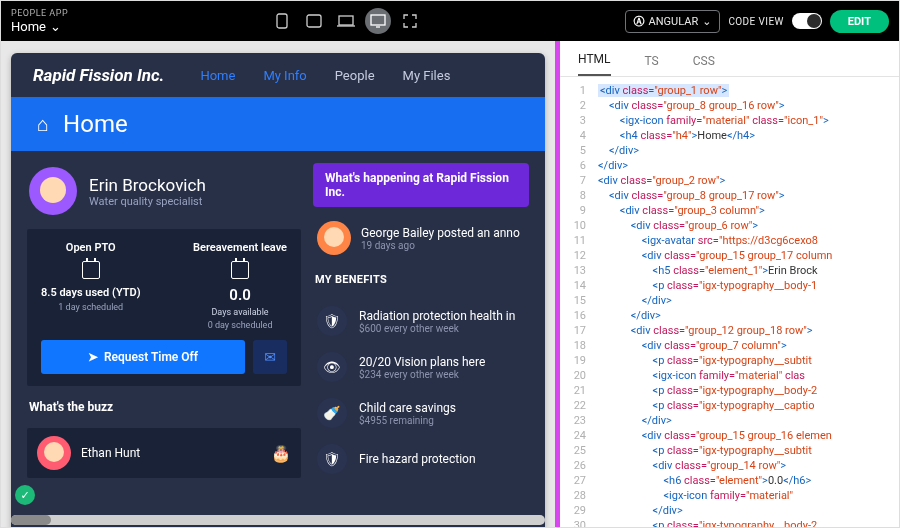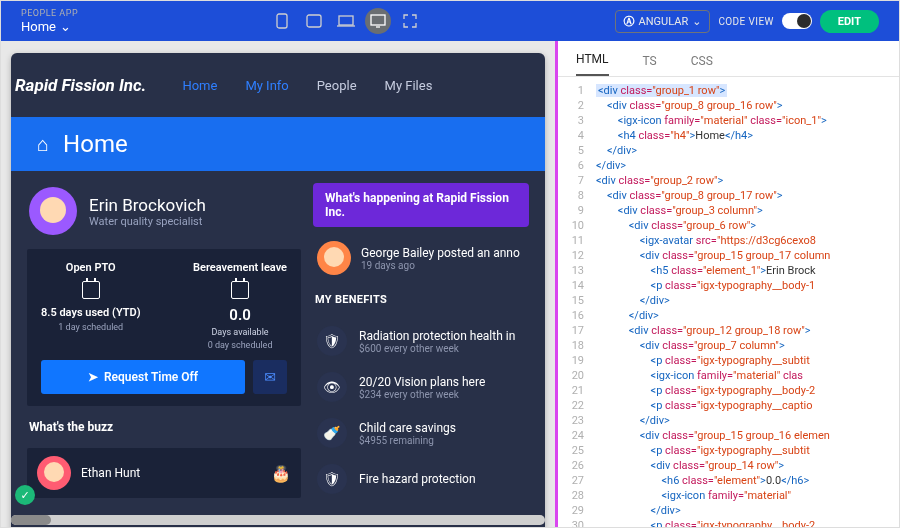--- a/index.html
+++ b/index.html
@@ -1,34 +1,34 @@
 <!DOCTYPE html>
 <html><head>
 <meta charset="utf-8">
 <style>
 * { margin:0; padding:0; box-sizing:border-box; font-family:-apple-system,BlinkMacSystemFont,"Segoe UI",Roboto,Arial,sans-serif; }
 body { width:900px; height:528px; overflow:hidden; background:#fff; }
 .app { width:900px; height:528px; display:flex; flex-direction:column; border:1px solid #ddd; }
-.topbar { height:40px; background:#1d4ed8; display:flex; align-items:center; color:#c8c8c8; font-size:11px; padding:0 20px; }
+.topbar { height:40px; background:#000000; display:flex; align-items:center; color:#c8c8c8; font-size:11px; padding:0 10px; }
 .tb-left { display:flex; flex-direction:column; line-height:1.2; }
 .tb-left small { font-size:9px; color:#b0b0b0; letter-spacing:0.5px; }
 .tb-home { font-size:13px; color:#fff; display:flex; align-items:center; gap:4px; }
 .tb-center { flex:1; display:flex; justify-content:center; gap:6px; }
 .dev-btn { width:26px; height:26px; border-radius:50%; display:flex; align-items:center; justify-content:center; color:#cfcfcf; cursor:pointer; }
 .dev-btn.active { background:#6a6e72; color:#fff; }
 .tb-right { display:flex; align-items:center; gap:8px; }
 .fw-pill { display:flex; align-items:center; gap:4px; border:1px solid #707478; border-radius:4px; padding:3px 8px; font-size:11px; color:#e8e8e8; }
 .cv-label { font-size:10px; color:#e8e8e8; letter-spacing:0.4px; }
 .toggle { width:30px; height:16px; background:#fff; border-radius:8px; position:relative; }
 .toggle::after{content:"";position:absolute;right:1px;top:1px;width:14px;height:14px;background:#2c2c2c;border-radius:50%;}
 .edit-btn { background:#00c07e; color:#fff; border-radius:16px; padding:5px 18px; font-size:11px; font-weight:700; cursor:pointer; }
 .content { flex:1; display:flex; min-height:0; }
 .preview-wrap { width:554px; background:#e8e8e8; padding:12px 10px 0 10px; overflow:hidden; position:relative; }
 .browser { width:534px; height:560px; background:#283048; border-radius:6px; overflow:hidden; box-shadow:0 2px 6px rgba(0,0,0,0.25); }
-.nav { height:64px; display:flex; align-items:center; padding:0 4px; gap:28px; }
+.nav { height:44px; display:flex; align-items:center; padding:0 22px; gap:28px; }
 .logo { color:#fff; font-weight:700; font-size:17px; font-style:italic; margin-right:8px; }
 .nav a { color:#c6ccdf; font-size:13px; text-decoration:none; }
 .nav a.active { color:#2f7fff; }
 .banner { height:54px; background:#186ef0; display:flex; align-items:center; padding:0 26px; gap:14px; color:#fff; }
 .banner .tri { font-size:20px; }
 .banner h1 { font-size:24px; font-weight:400; }
 .cols { display:flex; padding:12px 16px; gap:12px; }
 .lcol { width:274px; display:flex; flex-direction:column; gap:10px; }
 .rcol { flex:1; display:flex; flex-direction:column; gap:8px; }
 .card { background:#1a2238; border-radius:2px; padding:12px 14px; color:#e2e6f0; }
@@ -60,21 +60,21 @@
 .ben-h{font-size:11px;font-weight:700;color:#fff;letter-spacing:0.3px;padding:4px 2px;}
 .ben-item{display:flex;gap:12px;align-items:center;padding:8px 4px;}
 .ben-ic{width:30px;height:30px;border-radius:50%;background:#2a3350;display:flex;align-items:center;justify-content:center;color:#fff;font-size:14px;flex-shrink:0;}
 .bt{font-size:12px;color:#fff;}
 .bs{font-size:10px;color:#8d95ae;}
 .buzz-h{font-size:12px;font-weight:700;color:#fff;padding:4px 2px;}
 .scrollbar{position:absolute;left:10px;right:10px;bottom:2px;height:10px;background:#cfcfcf;border-radius:5px;}
 .sthumb{position:absolute;left:0;top:0;height:10px;width:40px;background:#8a8a8a;border-radius:5px;}
 .okbadge{position:absolute;left:14px;bottom:22px;width:20px;height:20px;border-radius:50%;background:#1cb978;color:#fff;font-size:11px;display:flex;align-items:center;justify-content:center;}
 
-.code-pane { flex:1; display:flex; flex-direction:column; border-left:3px solid #d946ef; background:#fff; min-width:0; }
+.code-pane { flex:1; display:flex; flex-direction:column; border-left:5px solid #d946ef; background:#fff; min-width:0; }
 .tabs { height:36px; display:flex; align-items:flex-end; padding:0 18px; gap:34px; border-bottom:1px solid #e3e3e3; font-size:12px; color:#7a7a7a; }
 .tab { padding-bottom:8px; cursor:pointer; }
 .tab.active { color:#222; border-bottom:2px solid #555; }
 .code { flex:1; overflow:hidden; display:flex; font-family:"Consolas",Menlo,monospace; font-size:11px; line-height:15px; }
 .gutter { width:34px; text-align:right; color:#b0b0b0; padding:6px 8px 0 0; }
 .lines { flex:1; padding:6px 0 0 4px; white-space:pre; color:#333; overflow:hidden; }
 .hl{background:#d7e6ff;padding:0 2px;}
 .tg{color:#1565c0;} .at{color:#c2185b;} .st{color:#d84315;} .tx{color:#333;}
 .ind{display:inline-block;}
 svg{display:block;}

